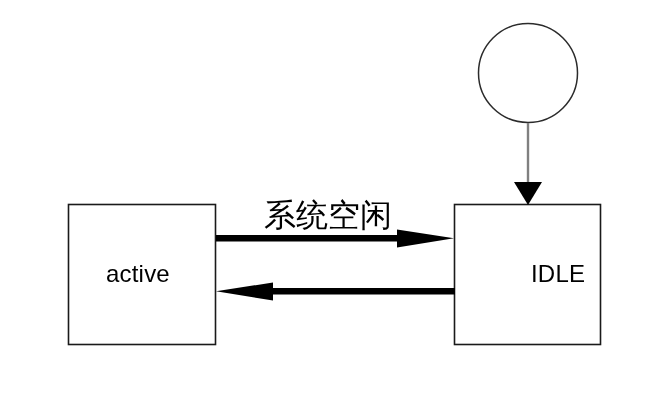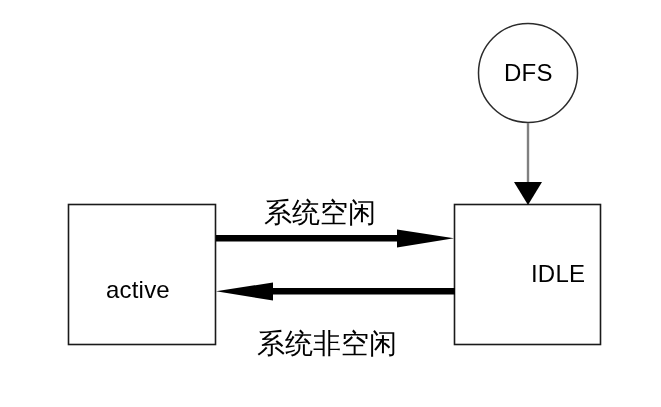--- a/index.html
+++ b/index.html
@@ -27,29 +27,28 @@
   .node-label {
     position: absolute;
     font-size: 24px;
     color: #000000;
     line-height: 1;
     white-space: nowrap;
     letter-spacing: 0.2px;
   }
   .edge-label {
     position: absolute;
-    font-size: 28px;
+    font-size: 32px;
     color: #000000;
     line-height: 1;
     white-space: nowrap;
   }
   #label-active {
     left: 106px;
     top: 262px;
-    margin-top: 16px;
   }
   #label-idle {
     left: 492px;
     top: 262px;
     margin-left: 39px;
   }
   #label-dfs {
     left: 504px;
     top: 61px;
   }
@@ -83,19 +82,17 @@
 
     <rect x="269" y="288" width="186" height="6.5" fill="#000000"></rect>
     <polygon points="273,282.5 273,300.5 216,291.3" fill="#000000"></polygon>
 
   </svg>
 
   <div class="node-label" id="label-active">active</div>
 
   <div class="node-label" id="label-idle">IDLE</div>
 
-  <div class="node-label" id="label-dfs">DFS</div>
 
   <div class="edge-label" id="label-edge-top">系统空闲</div>
 
-  <div class="edge-label" id="label-edge-bottom">系统非空闲</div>
 
 </div>
 
 </body></html>

